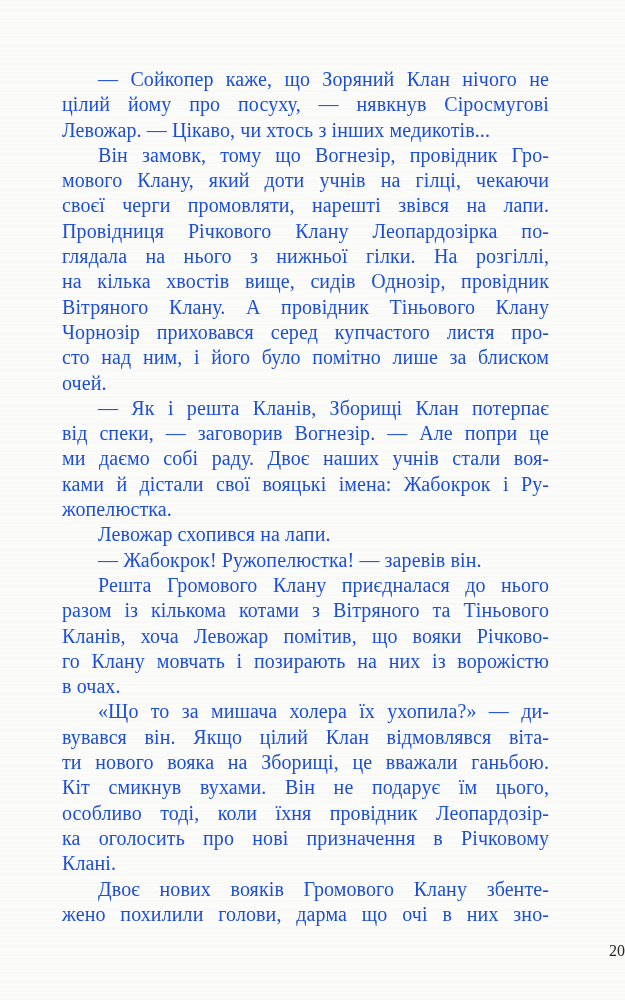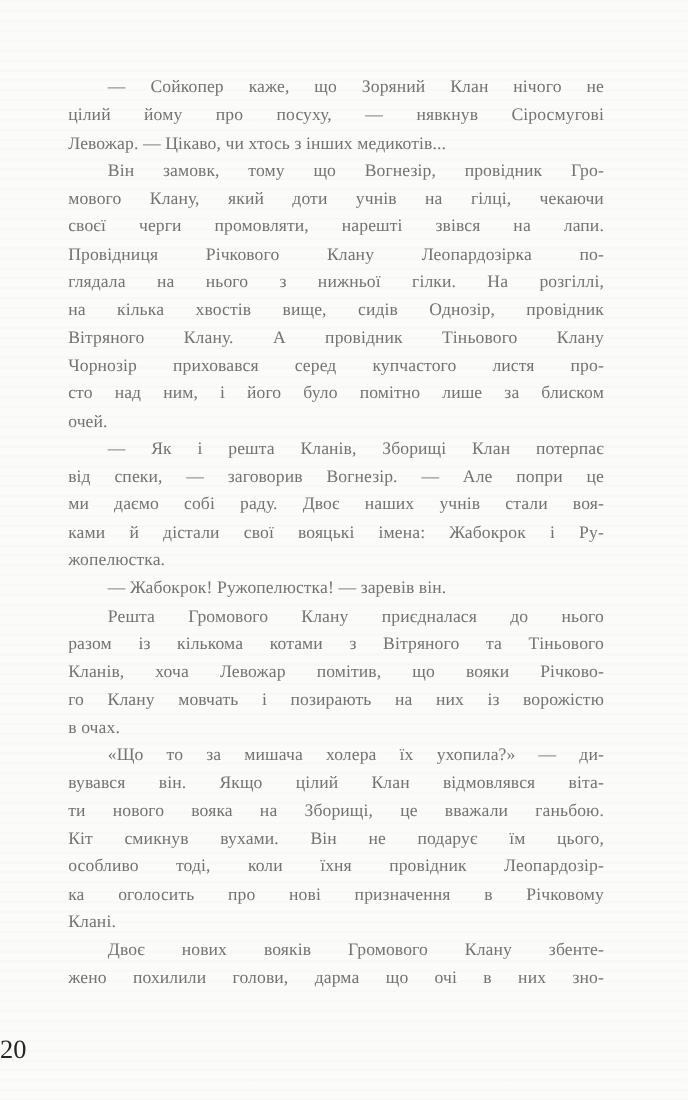--- a/index.html
+++ b/index.html
@@ -21,22 +21,22 @@
   .page {
     position: relative;
     width: 625px;
     height: 1000px;
   }
   .text-block {
     position: absolute;
     left: 62px;
     top: 67px;
     width: 487px;
-    color: #737373;
-    font-size: 16px;
+    color: #1d4ed8;
+    font-size: 20px;
     line-height: 25.3px;
     letter-spacing: 0.1px;
   }
   .para {
     margin: 0;
   }
   .line {
     text-align: justify;
     text-align-last: justify;
     white-space: normal;
@@ -45,23 +45,23 @@
     text-indent: 36px;
   }
   .line.last {
     text-align-last: left;
   }
   .page-number {
     position: absolute;
     top: 942px;
     left: 0;
     width: 625px;
-    text-align: left;
+    text-align: right;
     color: #252525;
-    font-size: 24px;
+    font-size: 16px;
   }
 </style>
 </head>
 <body>
 
 <div class="page">
   <div class="text-block">
       <div class="para">
         <div class="line first">— Сойкопер каже, що Зоряний Клан нічого не</div>
         <div class="line">цілий йому про посуху, — нявкнув Сіросмугові</div>
@@ -80,20 +80,23 @@
         <div class="line last">очей.</div>
       </div>
       <div class="para">
         <div class="line first">— Як і решта Кланів, Зборищі Клан потерпає</div>
         <div class="line">від спеки, — заговорив Вогнезір. — Але попри це</div>
         <div class="line">ми даємо собі раду. Двоє наших учнів стали воя-</div>
         <div class="line">ками й дістали свої вояцькі імена: Жабокрок і Ру-</div>
         <div class="line last">жопелюстка.</div>
       </div>
       <div class="para">
+        <div class="line first last">Левожар схопився на лапи.</div>
+      </div>
+      <div class="para">
         <div class="line first last">— Жабокрок! Ружопелюстка! — заревів він.</div>
       </div>
       <div class="para">
         <div class="line first">Решта Громового Клану приєдналася до нього</div>
         <div class="line">разом із кількома котами з Вітряного та Тіньового</div>
         <div class="line">Кланів, хоча Левожар помітив, що вояки Річково-</div>
         <div class="line">го Клану мовчать і позирають на них із ворожістю</div>
         <div class="line last">в очах.</div>
       </div>
       <div class="para">

